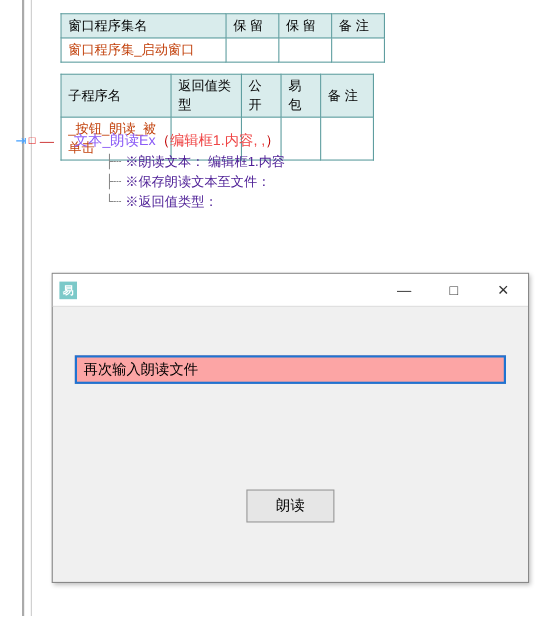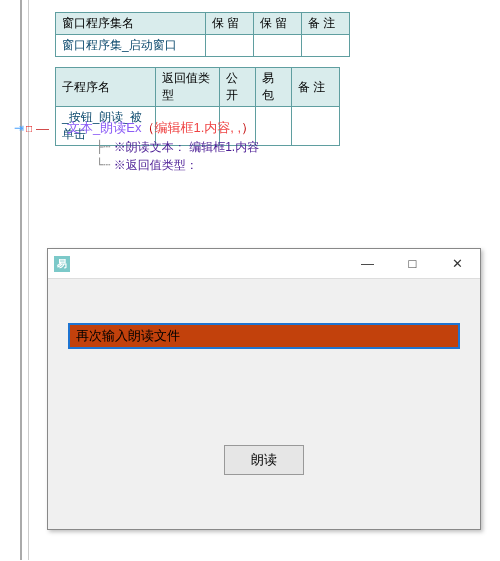--- a/index.html
+++ b/index.html
@@ -46,21 +46,21 @@
     padding: 2px 6px;
     font-size: 12px;
     text-align: left;
     background: #fff;
     height: 18px;
   }
   table.grid th {
     background: #d9ecec;
     font-weight: normal;
   }
-  .blue-link { color: #0c4a6e; }
+  .blue-link { color: #c2410c; }
 
   .stmt-row {
     position: absolute;
     left: 14px;
     top: 119px;
     display: flex;
     align-items: center;
     font-size: 13px;
   }
   .stmt-icon {
@@ -142,21 +142,21 @@
     position: relative;
     height: calc(100% - 30px);
   }
   .textfield {
     position: absolute;
     left: 20px;
     top: 44px;
     width: 392px;
     height: 26px;
     border: 2px solid #1e74d2;
-    background: #c2410c;
+    background: #fca5a5;
     padding: 2px 6px;
     font-size: 13px;
     font-family: inherit;
     outline: none;
   }
   .read-btn {
     position: absolute;
     left: 176px;
     top: 166px;
     width: 80px;
@@ -220,20 +220,24 @@
   <span class="fn-name">文本_朗读Ex</span>
   <span class="fn-paren">（</span>
   <span class="fn-arg">编辑框1.内容, , </span>
   <span class="fn-paren">）</span>
 </div>
 
 <div class="sub-lines">
   <div>
     <span class="tree">├┄</span>
     <span class="label">※朗读文本：  编辑框1.内容</span>
+  </div>
+  <div>
+    <span class="tree">├┄</span>
+    <span class="label">※保存朗读文本至文件：</span>
   </div>
   <div>
     <span class="tree">└┄</span>
     <span class="label">※返回值类型：</span>
   </div>
 </div>
 
 <div class="runtime">
   <div class="titlebar">
     <div class="titlebar-left">

